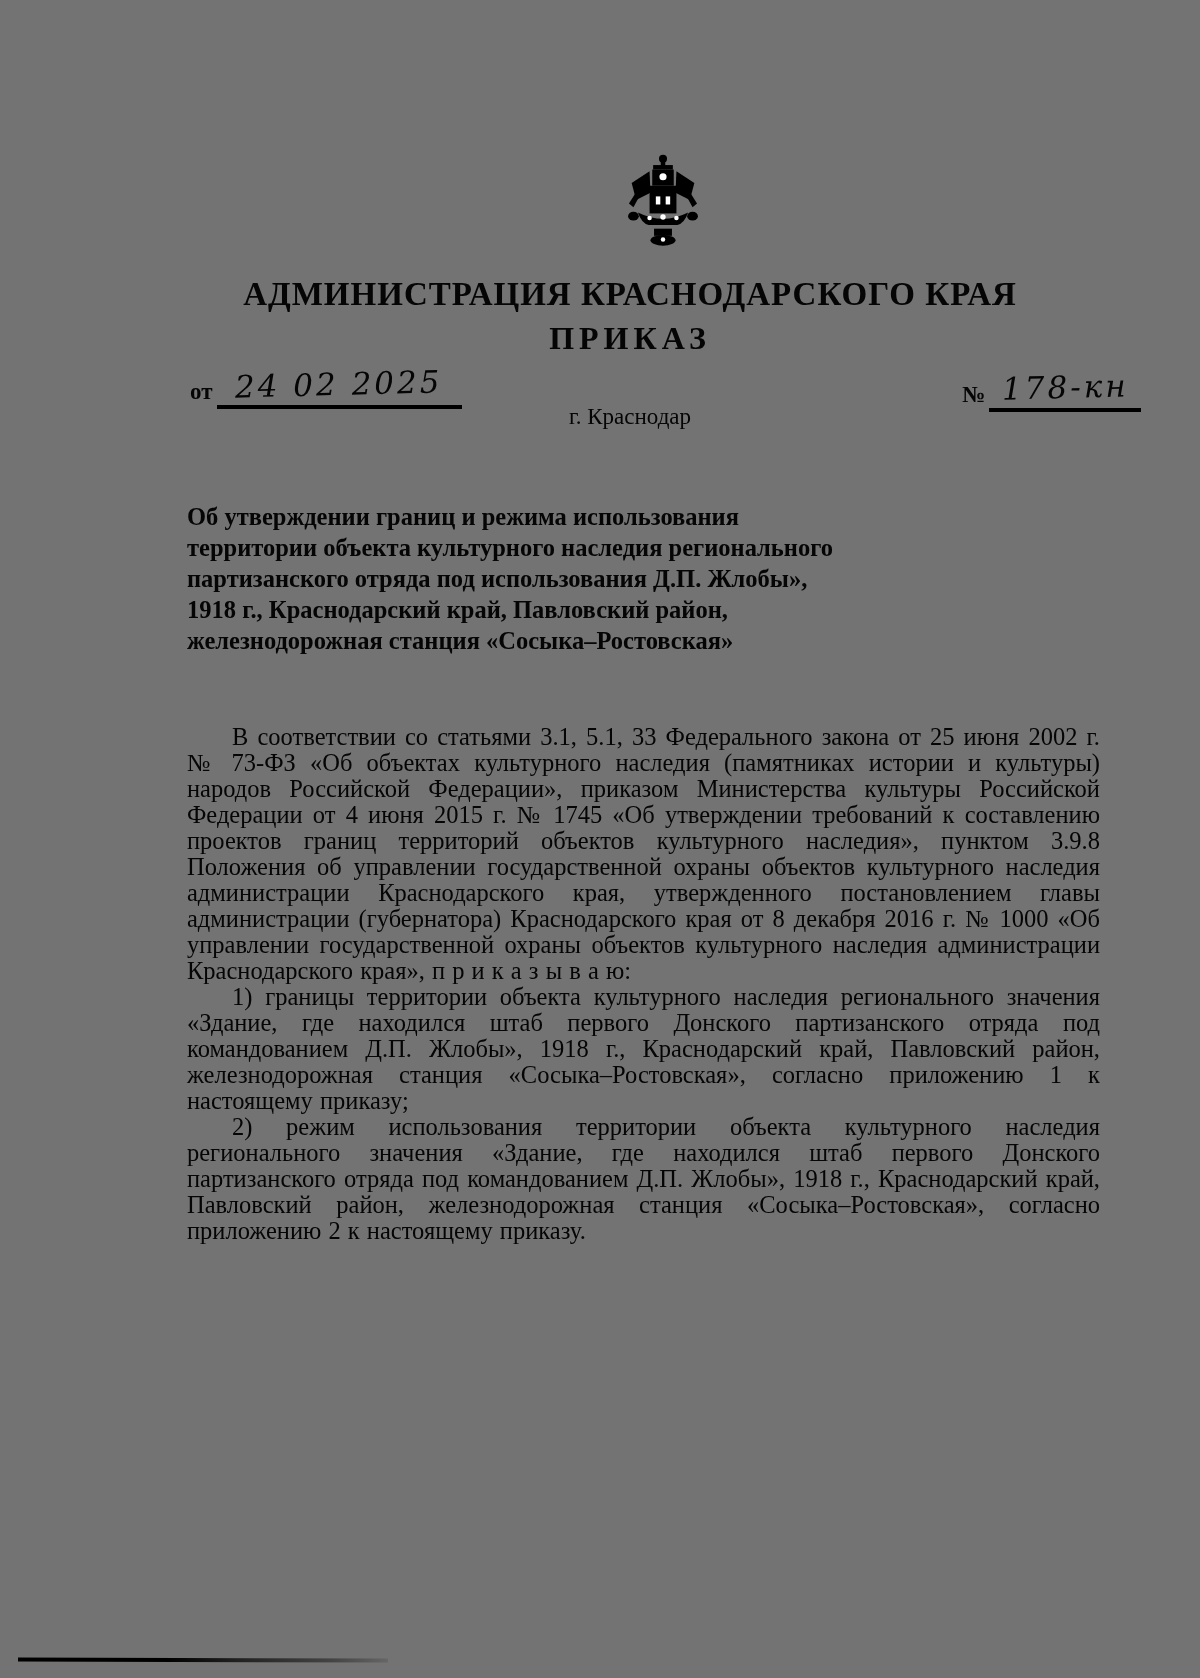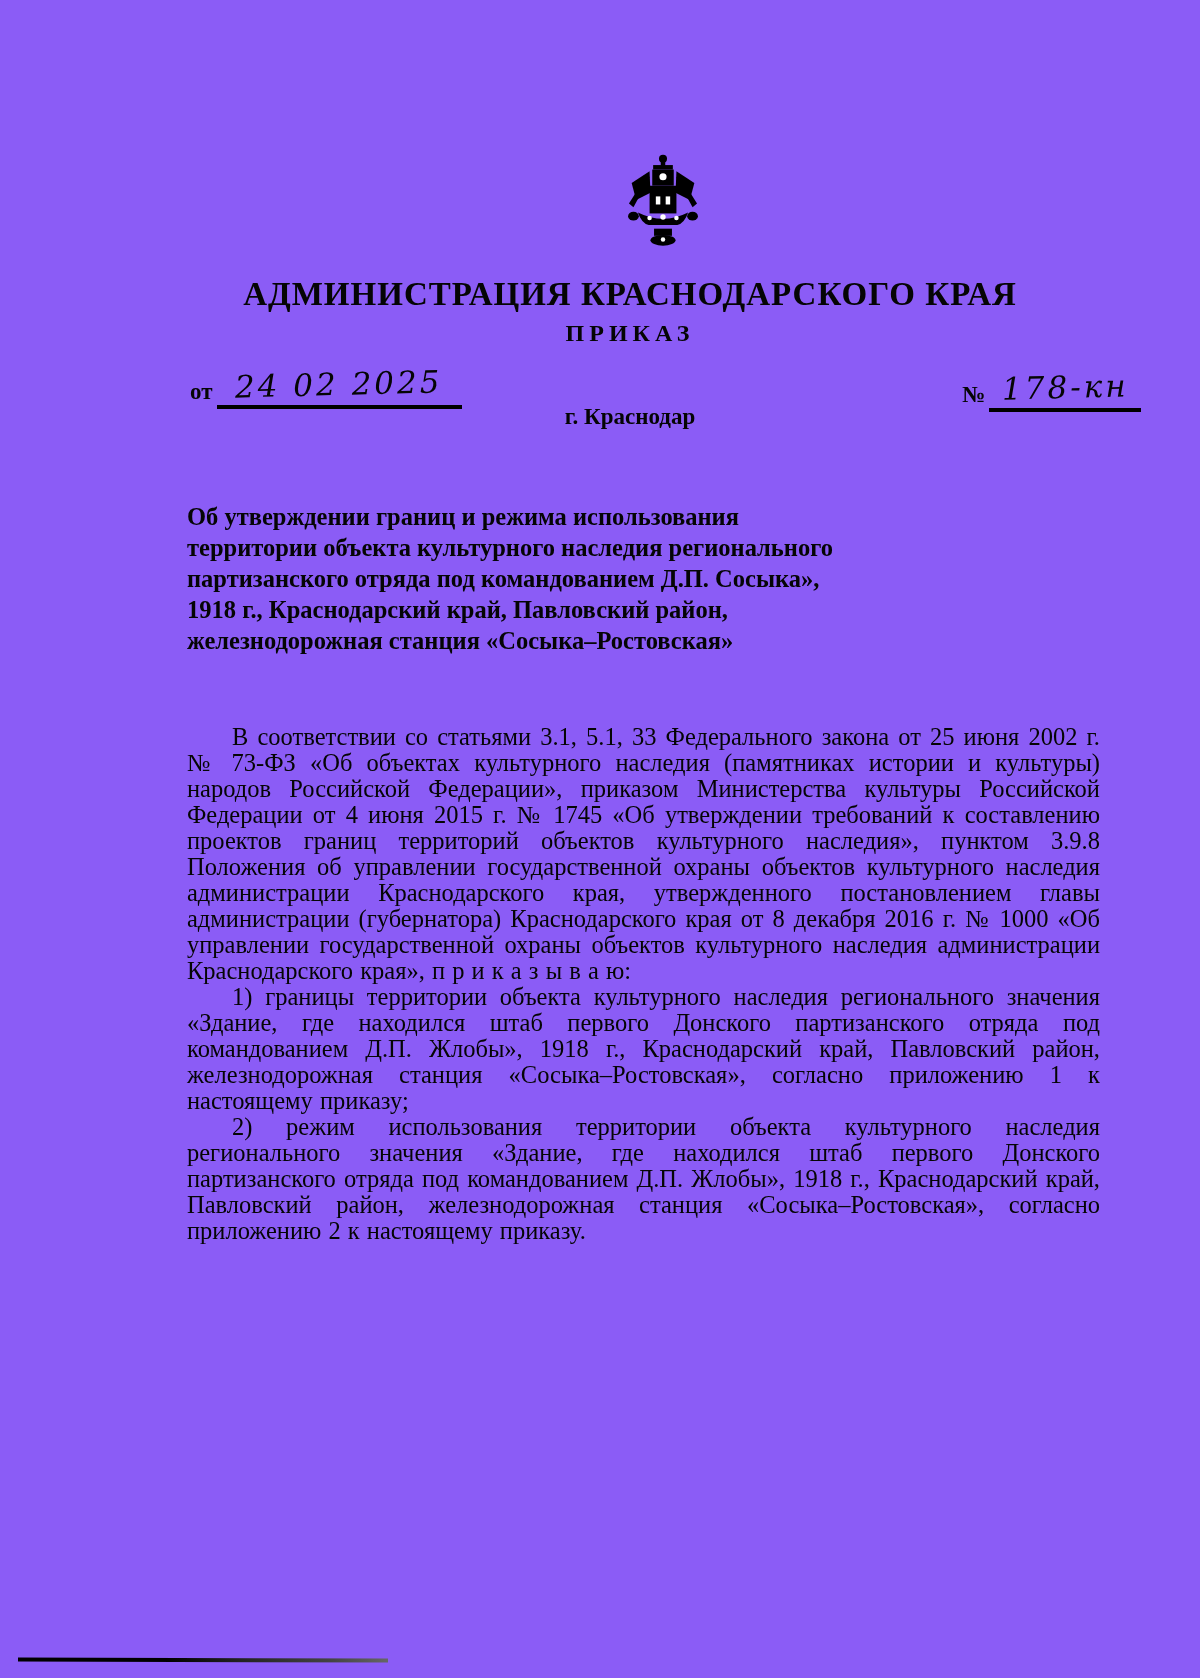--- a/index.html
+++ b/index.html
@@ -3,32 +3,32 @@
 <meta charset="utf-8">
 <style>
   html, body { margin: 0; padding: 0; }
   body {
     width: 1200px; height: 1678px;
     background: #ffffff;
     font-family: "Liberation Serif", serif;
     color: #050505;
     -webkit-font-smoothing: antialiased;
   }
-  .page { position: relative; width: 1200px; height: 1678px; background: #8b5cf6; overflow: hidden; }
+  .page { position: relative; width: 1200px; height: 1678px; background: #737373; overflow: hidden; }
 
   .emblem { position: absolute; left: 620px; top: 150px; width: 86px; height: 100px; }
 
   .org-name {
     position: absolute; left: 150px; width: 960px; top: 276px;
     text-align: center; font-weight: bold; font-size: 33px; letter-spacing: 1px;
     white-space: nowrap;
   }
   .doc-type {
     position: absolute; left: 150px; width: 960px; top: 320px;
-    text-align: center; font-weight: bold; font-size: 24px; letter-spacing: 5px;
+    text-align: center; font-weight: bold; font-size: 32px; letter-spacing: 5px;
   }
 
   .date-group { position: absolute; left: 190px; top: 363px; height: 48px; }
   .num-group  { position: absolute; left: 962px; top: 366px; height: 48px; }
   .meta-label {
     display: inline-block; vertical-align: bottom;
     font-weight: bold; font-size: 23px; padding-bottom: 4px;
   }
   .fill-line {
     display: inline-block; vertical-align: bottom;
@@ -36,21 +36,21 @@
   }
   .fill-date { width: 245px; }
   .fill-num  { width: 152px; }
   .handwriting {
     font-family: "DejaVu Serif", serif; font-style: italic;
     font-size: 31px; letter-spacing: 3px; line-height: 42px;
     display: inline-block; transform: rotate(-1.5deg);
   }
   .city {
     position: absolute; left: 150px; width: 960px; top: 404px;
-    text-align: center; font-weight: bold; font-size: 23px;
+    text-align: center; font-weight: normal; font-size: 23px;
   }
 
   .doc-title {
     position: absolute; left: 187px; width: 913px; top: 501px;
     text-align: left; font-weight: bold; font-size: 24.5px; line-height: 31px;
   }
 
   .doc-body {
     position: absolute; left: 187px; width: 913px; top: 724px;
     font-size: 24.5px; line-height: 26px; text-align: justify;
@@ -110,21 +110,21 @@
   <div class="num-group">
     <span class="meta-label">№</span>
     <span class="fill-line fill-num"><span class="handwriting">178-кн</span></span>
   </div>
 
   <div class="city">г. Краснодар</div>
 
   <div class="doc-title">
     <div>Об утверждении границ и режима использования</div>
     <div>территории объекта культурного наследия регионального</div>
-    <div>партизанского отряда под командованием Д.П. Сосыка»,</div>
+    <div>партизанского отряда под использования Д.П. Жлобы»,</div>
     <div>1918 г., Краснодарский край, Павловский район,</div>
     <div>железнодорожная станция «Сосыка–Ростовская»</div>
   </div>
 
   <div class="doc-body">
     <p>В соответствии со статьями 3.1, 5.1, 33 Федерального закона от 25 июня 2002 г. № 73-ФЗ «Об объектах культурного наследия (памятниках истории и культуры) народов Российской Федерации», приказом Министерства культуры Российской Федерации от 4 июня 2015 г. № 1745 «Об утверждении требований к составлению проектов границ территорий объектов культурного наследия», пунктом 3.9.8 Положения об управлении государственной охраны объектов культурного наследия администрации Краснодарского края, утвержденного постановлением главы администрации (губернатора) Краснодарского края от 8 декабря 2016 г. № 1000 «Об управлении государственной охраны объектов культурного наследия администрации Краснодарского края», п р и к а з ы в а ю:</p>
     <p>1) границы территории объекта культурного наследия регионального значения «Здание, где находился штаб первого Донского партизанского отряда под командованием Д.П. Жлобы», 1918 г., Краснодарский край, Павловский район, железнодорожная станция «Сосыка–Ростовская», согласно приложению 1 к настоящему приказу;</p>
     <p>2) режим использования территории объекта культурного наследия регионального значения «Здание, где находился штаб первого Донского партизанского отряда под командованием Д.П. Жлобы», 1918 г., Краснодарский край, Павловский район, железнодорожная станция «Сосыка–Ростовская», согласно приложению 2 к настоящему приказу.</p>
   </div>
 

